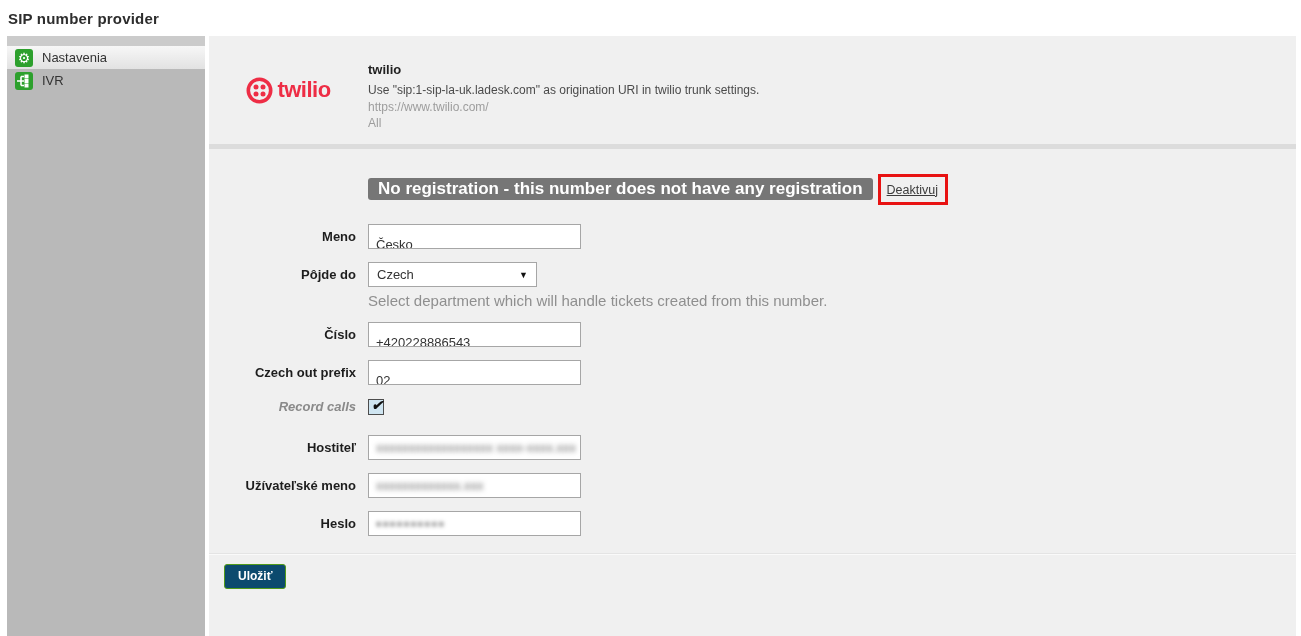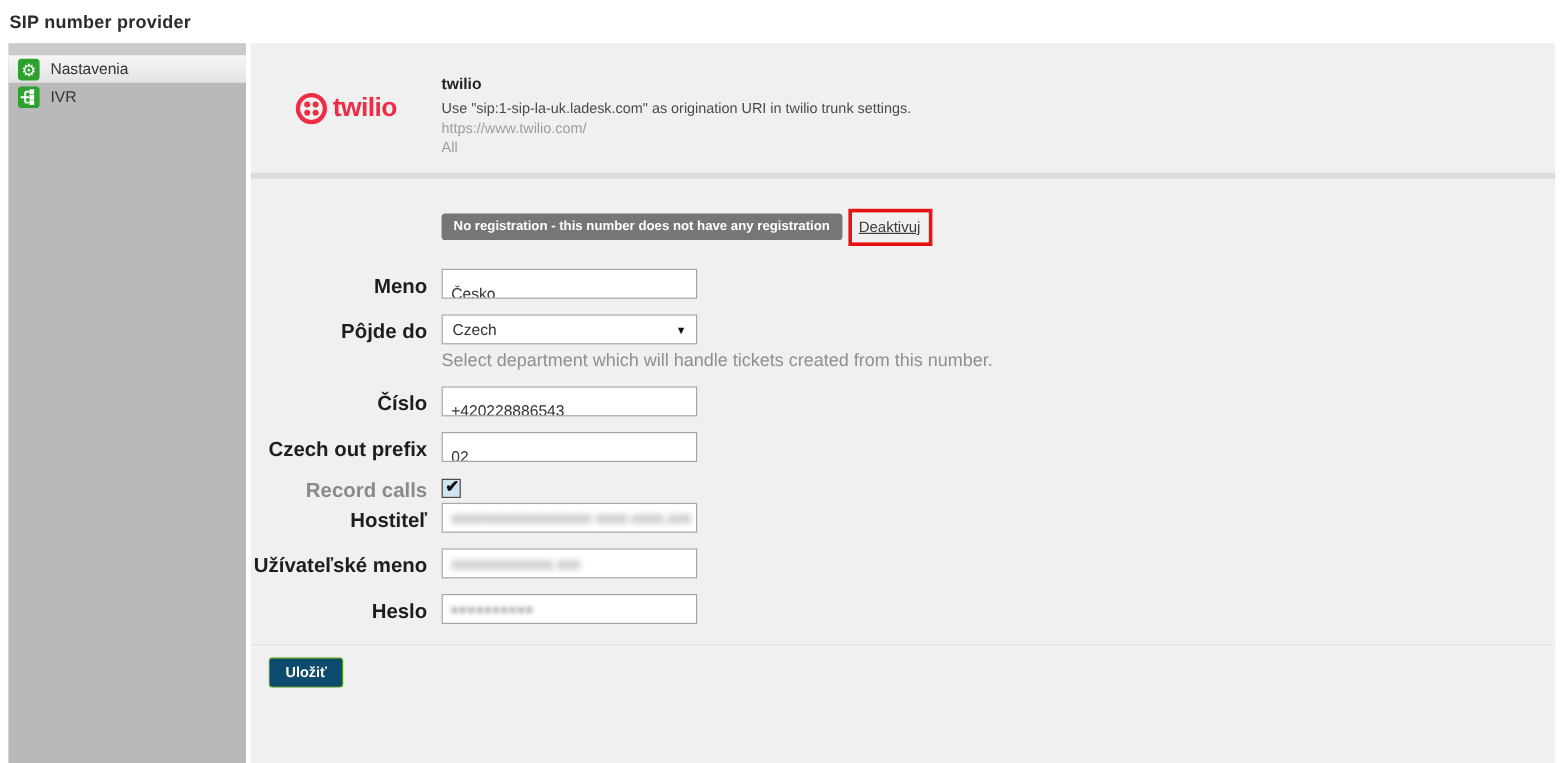--- a/index.html
+++ b/index.html
@@ -44,48 +44,48 @@
   .provider-info { font-size:12px; color:#4a4a4a; line-height:16px; }
   .provider-name { font-size:13px; font-weight:bold; color:#222; margin:0 0 4px 0; }
   .provider-desc { margin:0 0 1px 0; }
   .provider-url, .provider-all { color:#9d9d9d; margin:0; }
 
   .divider { height:5px; background:#dcdcdc; margin-top:13px; }
 
   
   .status-row { margin-left:159px; margin-top:26px; display:flex; align-items:center; height:28px; }
   .status-badge {
-    background:#767676; color:#fff; font-size:11px; font-weight:bold;
+    background:#767676; color:#fff; font-size:17px; font-weight:bold;
     height:22px; line-height:22px; padding:0 10px; border-radius:3px; white-space:nowrap;
   }
   .deactivate-wrap { border:3px solid #e81212; margin-left:5px; padding:3px 7px 4px 6px;text-align:right; }
   .deactivate-link { font-size:12.5px; color:#3b3b3b; text-decoration:underline; cursor:pointer; }
 
   
   .form { margin-top:21px; }
   .form-row { display:flex; margin-bottom:13px; }
   .form-label {
     width:147px; flex:0 0 147px; text-align:right; padding-right:12px;
-    font-size:17px; font-weight:bold; color:#1d1d1d; padding-top:5px; white-space:nowrap;
+    font-size:13px; font-weight:bold; color:#1d1d1d; padding-top:5px; white-space:nowrap;
   }
   .text-input {
     width:213px; height:25px; box-sizing:border-box;
     border:1px solid #a6a6a6; background:#fff; color:#333;
     font-family:"Liberation Sans", sans-serif; font-size:13px; padding:16px 6px 0 7px;
   }
   .select-box {
-    width:213px; height:25px; box-sizing:border-box; border:1px solid #a6a6a6;
+    width:169px; height:25px; box-sizing:border-box; border:1px solid #a6a6a6;
     background:#fff; display:flex; align-items:center; padding:0 8px;
     font-size:13px; color:#333; cursor:pointer;
   }
   .select-arrow { margin-left:auto; font-size:9px; color:#111; }
   .helper { font-size:15px; color:#8f8f8f; margin-top:5px; }
   .with-helper { }
 
-  .checkbox-row { margin:3px 0 0 0; }
+  .checkbox-row { margin:3px 0 20px 0;font-style:italic; }
   .checkbox-row .form-label { color:#8a8a8a; padding-top:1px; }
   .checkbox {
     width:14px; height:14px; margin-top:1px; background:#cfe5f1;
     border:1px solid #4c4c4c; display:flex; align-items:center;
     justify-content:center; cursor:pointer;
   }
   .checkbox .check-glyph {
     font-size:14px; font-weight:bold; color:#101010; transform:translate(1px,-2px);
   }
 

